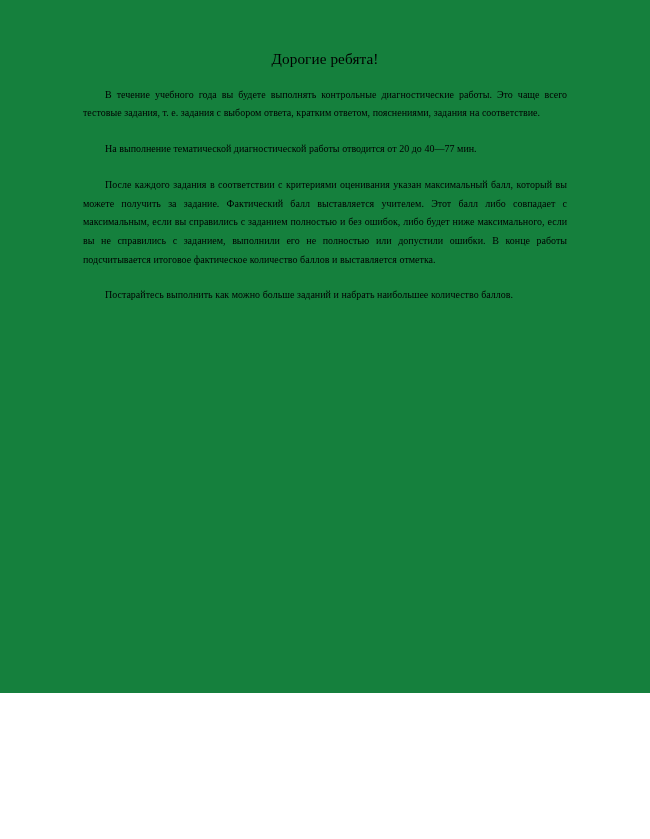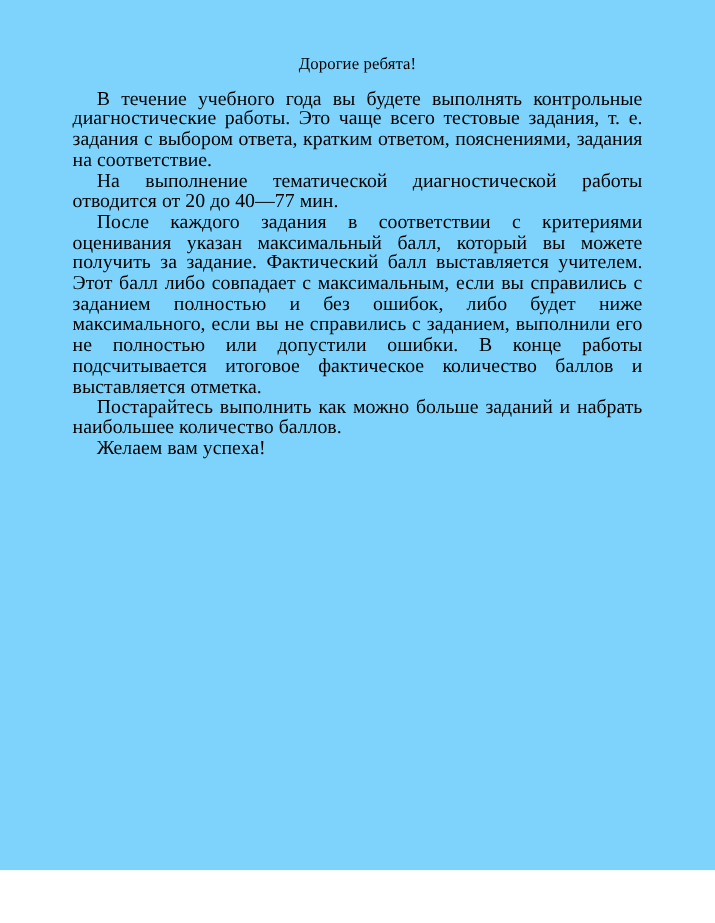--- a/index.html
+++ b/index.html
@@ -10,47 +10,47 @@
   body {
     width: 650px;
     height: 839px;
     font-family: "Liberation Serif", "DejaVu Serif", serif;
     color: #000000;
     overflow: hidden;
     position: relative;
   }
   .page {
     width: 650px;
-    height: 791px;
-    background: #7dd3fc;
+    height: 693px;
+    background: #15803d;
     box-sizing: border-box;
     padding: 0;
     position: relative;
   }
   .content {
     position: absolute;
     left: 66px;
     top: 50px;
     width: 518px;
   }
   .doc-heading {
     text-align: center;
     font-size: 15.2px;
     line-height: 18.7px;
     font-weight: 400;
     margin: 0 0 11px 0;
     letter-spacing: 0.1px;
   }
   .para {
-    font-size: 18px;
+    font-size: 10px;
     line-height: 18.7px;
     text-align: justify;
     text-justify: inter-word;
     text-indent: 22px;
-    margin: 0;
+    margin: 17px;
     font-weight: 400;
     hyphens: manual;
     -webkit-hyphens: manual;
     word-spacing: 0.1px;
   }
   .para + .para {
     margin-top: 0;
   }
   .para.last-short {
     text-align: left;
@@ -59,15 +59,14 @@
 </head>
 <body>
 
 <div class="page">
   <div class="content">
     <div class="doc-heading">Дорогие ребята!</div>
     <p class="para">В течение учебного года вы будете выполнять контрольные диагностические работы. Это чаще всего тестовые задания, т. е. задания с выбором ответа, кратким ответом, пояснениями, задания на соответствие.</p>
     <p class="para">На выполнение тематической диагностической работы отводится от 20 до 40—77 мин.</p>
     <p class="para">После каждого задания в соответствии с критериями оценивания указан максимальный балл, который вы можете получить за задание. Фактический балл выставляется учителем. Этот балл либо совпадает с максимальным, если вы справились с заданием полностью и без ошибок, либо будет ниже максимального, если вы не справились с заданием, выполнили его не полностью или допустили ошибки. В конце работы подсчитывается итоговое фактическое количество баллов и выставляется отметка.</p>
     <p class="para">Постарайтесь выполнить как можно больше заданий и набрать наибольшее количество баллов.</p>
-    <p class="para last-short">Желаем вам успеха!</p>
   </div>
 </div>
 
 </body></html>

